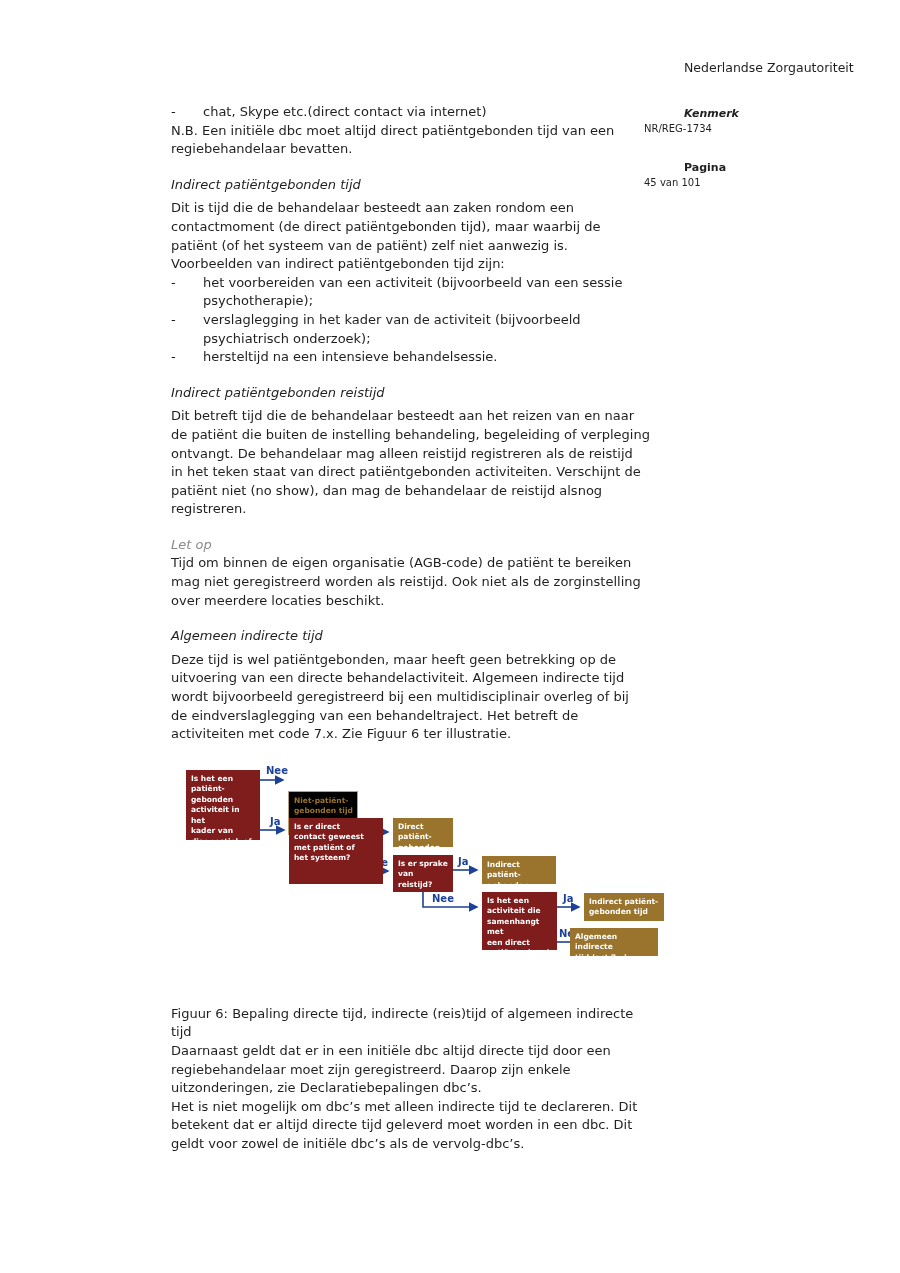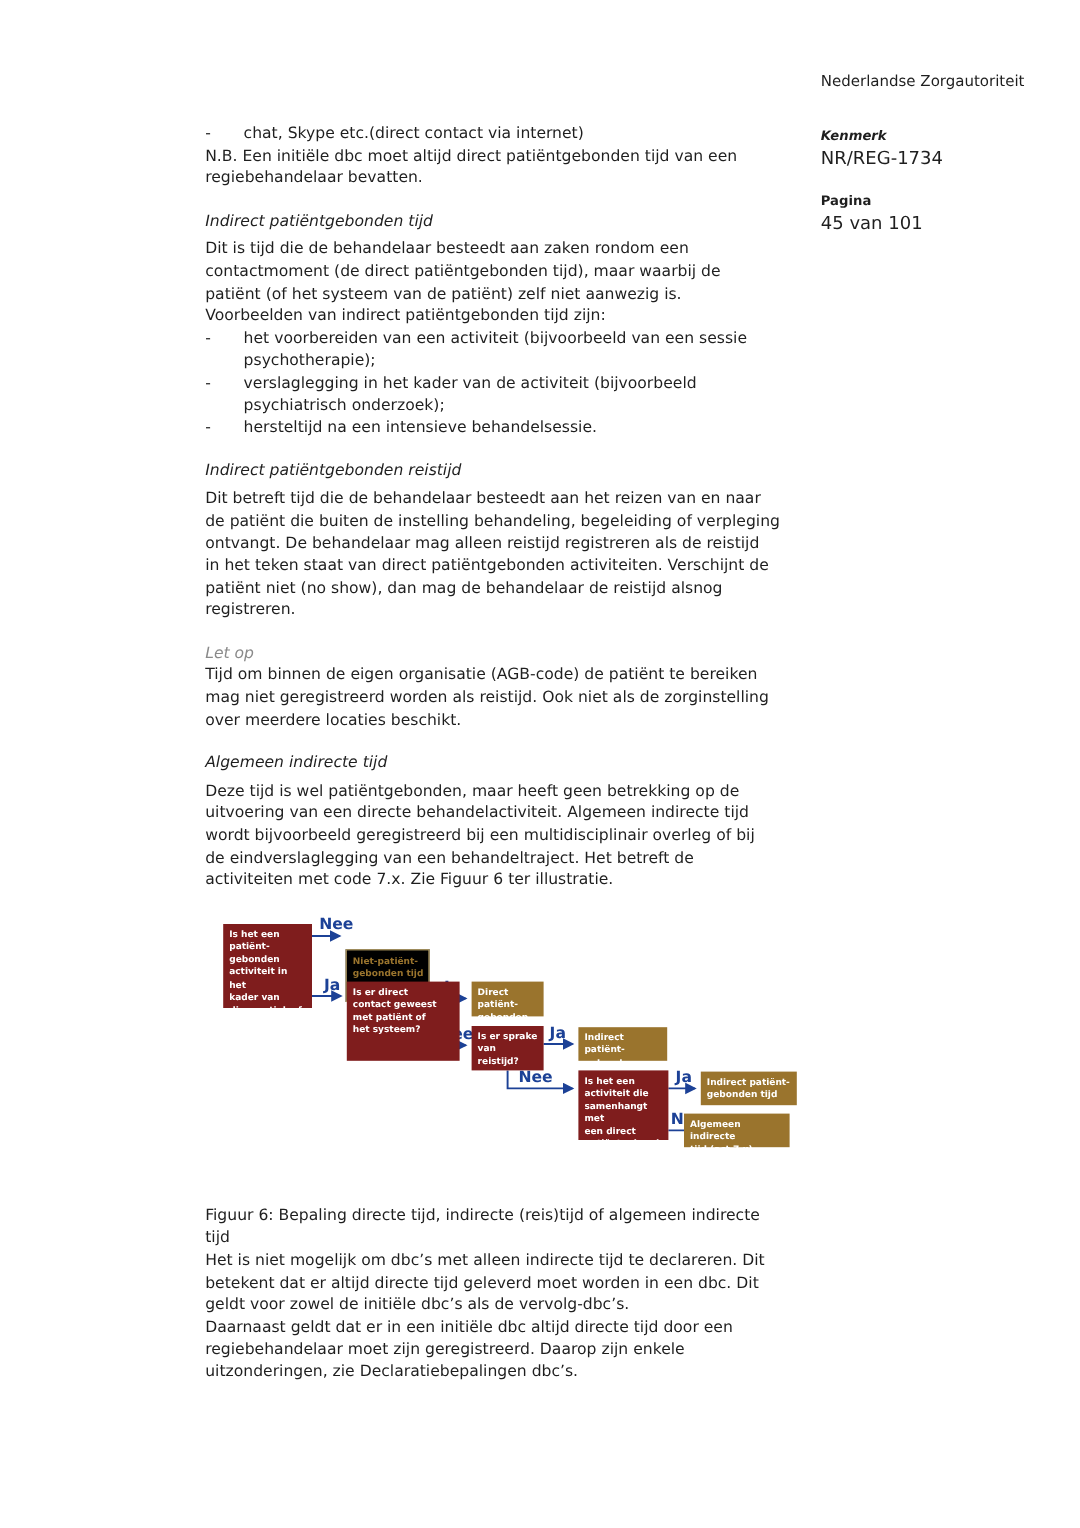--- a/index.html
+++ b/index.html
@@ -6,21 +6,21 @@
   .page {
     position:relative; width:900px; height:1273px; margin:0 auto;
     background:#ffffff; overflow:hidden;
     font-family:"DejaVu Sans","Liberation Sans",sans-serif;
     color:#1f1f1f; -webkit-font-smoothing:antialiased;
   }
 
   
   .org-name  { position:absolute; left:684px; top:60px;  font-size:12.5px; font-weight:normal; white-space:nowrap; }
   .meta-label{ position:absolute; left:684px; font-size:11px; font-weight:bold; }
-  .meta-value{ position:absolute; left:684px; font-size:15px; }
+  .meta-value{ position:absolute; left:644px; font-size:10px; }
   .kenmerk-label{ top:107px;font-style:italic; } .kenmerk-value{ top:123px; }
   .pagina-label { top:161px; } .pagina-value { top:177px; }
 
   
   .col { position:absolute; left:171px; top:103px; width:512px; font-size:13px; line-height:18.6px; }
   .para { margin:0; white-space:pre-line; }
   .heading { font-style:italic; margin:17px 0 5px 0; }
   .heading.gray { color:#8a8a8a; margin-bottom:0; }
   .heading.tight { margin-top:9px; }
   .bullet { display:flex; margin:0; }
@@ -30,21 +30,21 @@
   
   .figure { position:relative; margin:22px 0 0 15px; width:482px; height:215px; }
   .figure svg { position:absolute; left:0; top:0; }
   .node {
     position:absolute; box-sizing:border-box; padding:4px 4px 3px 5px;
     font-size:7.5px; font-weight:bold; line-height:10.5px; white-space:pre-line;
   }
   .node.q   { background:#7f1d1d; color:#ffffff; }
   .node.res { background:#9a742d; color:#ffffff; }
   .node.neutral { background:#000000; color:#9a742d; border:1px solid #b9a268;margin-top:21px; }
-  .lbl { position:absolute; font-size:13px; font-weight:bold; color:#1c4196; line-height:9px; }
+  .lbl { position:absolute; font-size:10px; font-weight:bold; color:#1c4196; line-height:9px; }
 
   .caption { margin-top:24px; }
 </style>
 </head>
 <body>
 
 <div class="page">
 
   <div class="org-name">Nederlandse Zorgautoriteit</div>
   <div class="meta-label kenmerk-label">Kenmerk</div>
@@ -156,21 +156,21 @@
 activiteit?</div>
       <div class="node res" style="left:398px;top:127px;width:80px;height:28px">Indirect patiënt-
 gebonden tijd</div>
       <div class="node res" style="left:384px;top:162px;width:88px;height:28px">Algemeen indirecte
 tijd (act 7.x)</div>
     </div>
 
     <p class="para caption">Figuur 6: Bepaling directe tijd, indirecte (reis)tijd of algemeen indirecte
 tijd</p>
 
+    <p class="para">Daarnaast geldt dat er in een initiële dbc altijd directe tijd door een
+regiebehandelaar moet zijn geregistreerd. Daarop zijn enkele
+uitzonderingen, zie Declaratiebepalingen dbc’s.</p>
     <p class="para">Het is niet mogelijk om dbc’s met alleen indirecte tijd te declareren. Dit
 betekent dat er altijd directe tijd geleverd moet worden in een dbc. Dit
 geldt voor zowel de initiële dbc’s als de vervolg-dbc’s.</p>
-    <p class="para">Daarnaast geldt dat er in een initiële dbc altijd directe tijd door een
-regiebehandelaar moet zijn geregistreerd. Daarop zijn enkele
-uitzonderingen, zie Declaratiebepalingen dbc’s.</p>
 
   </div>
 </div>
 
 </body></html>

